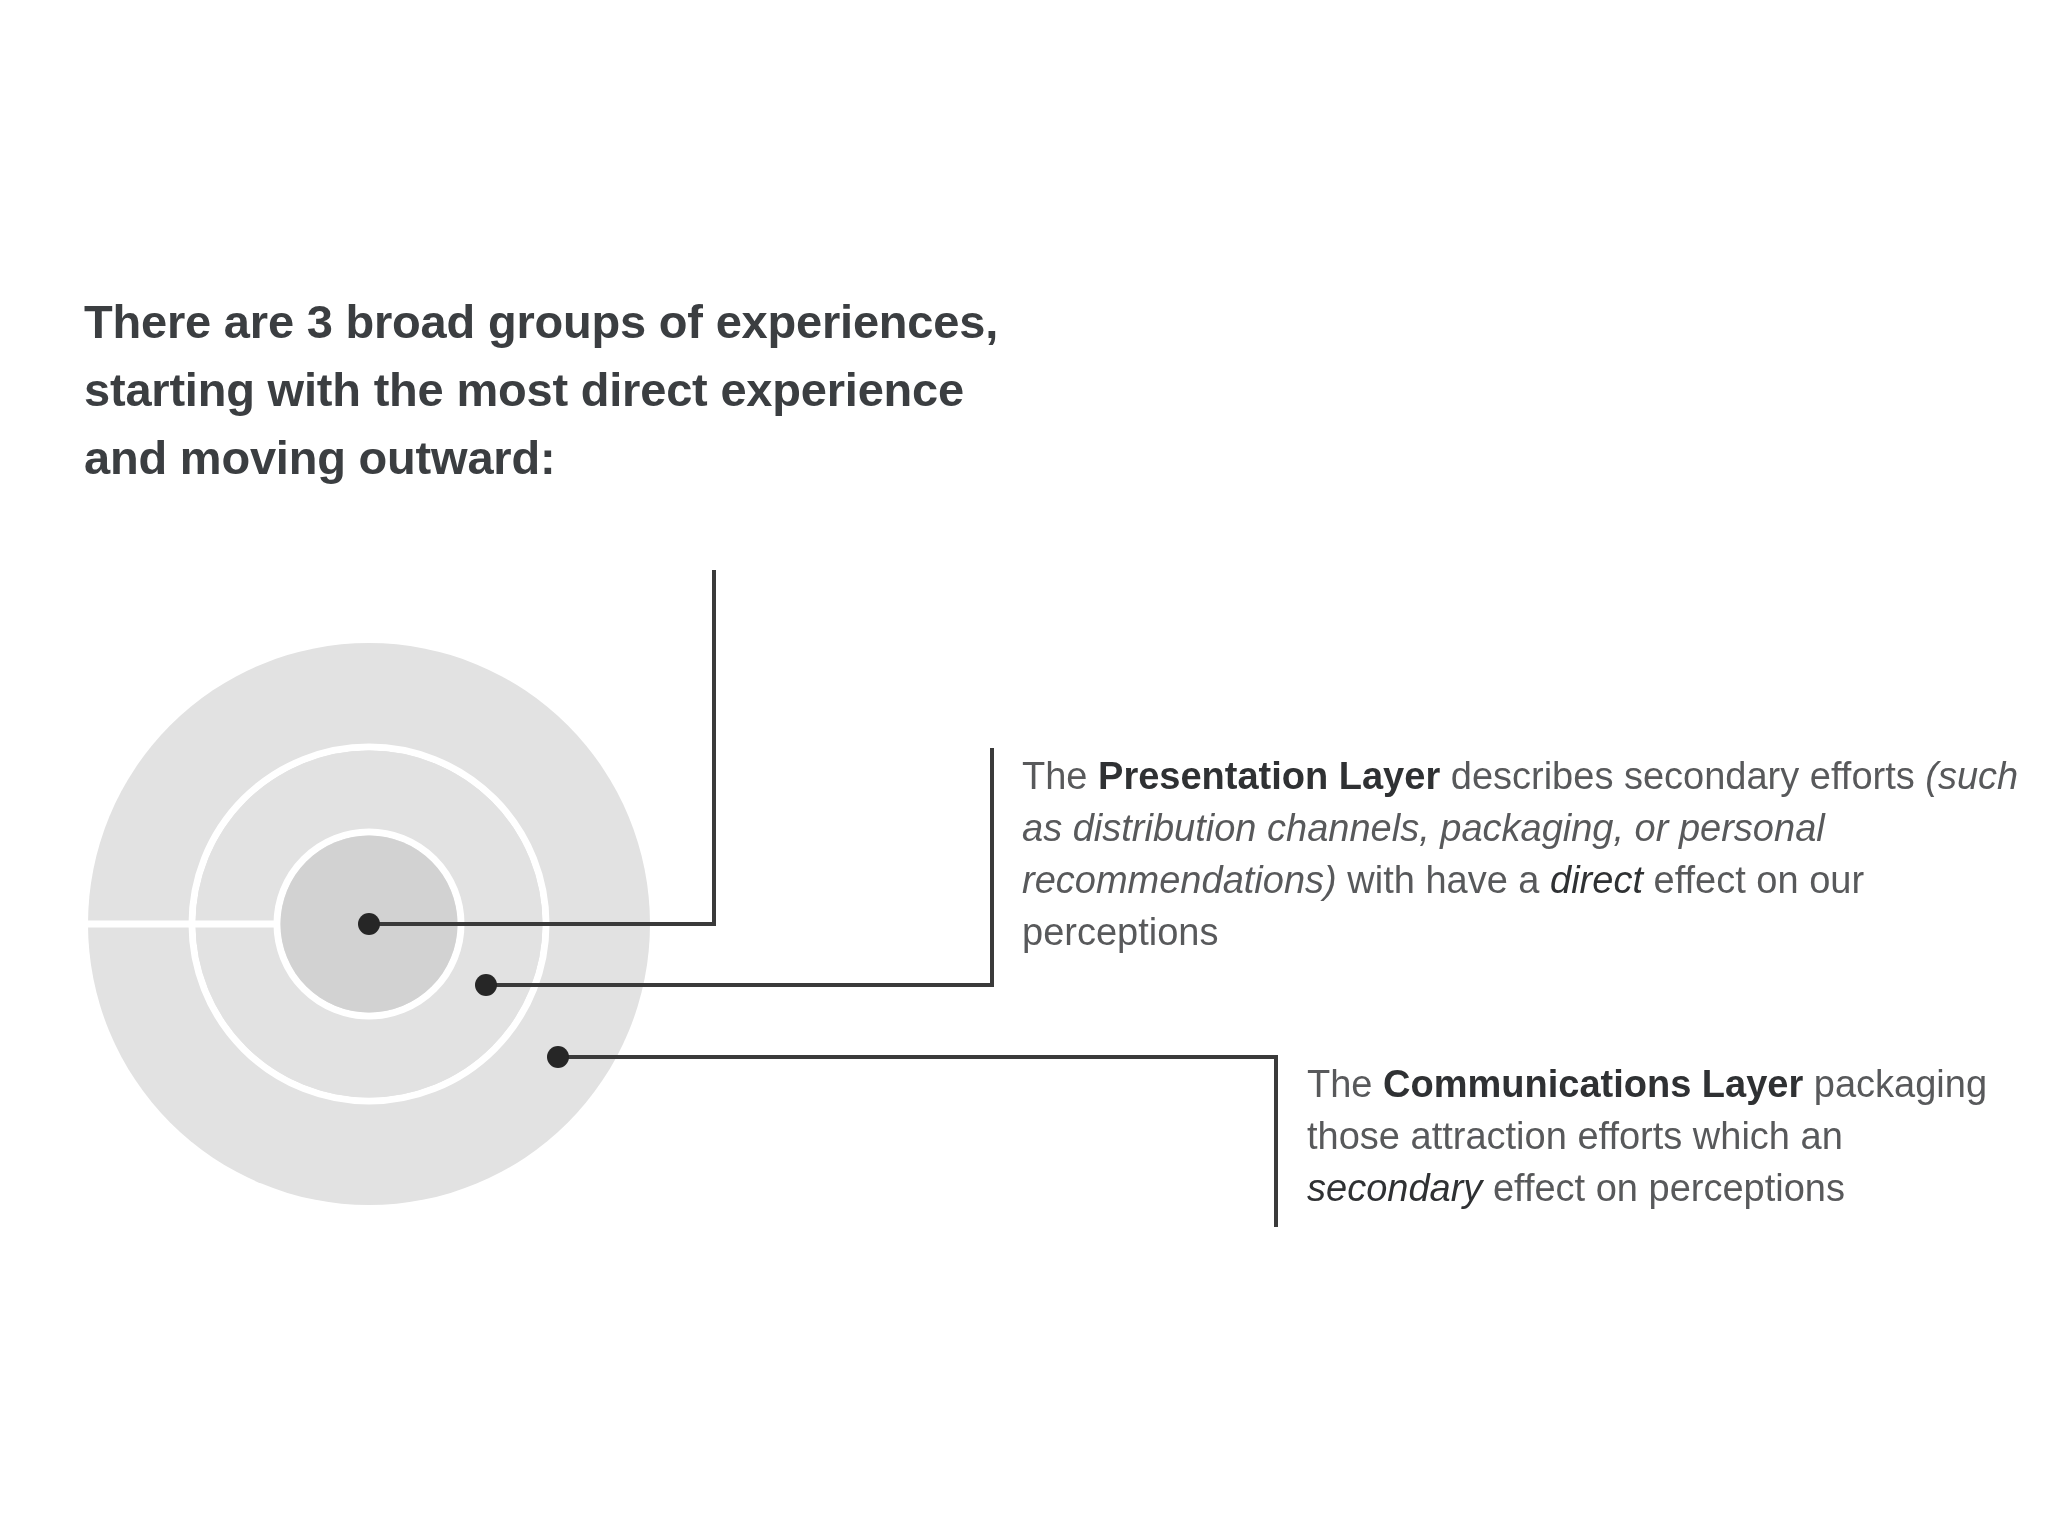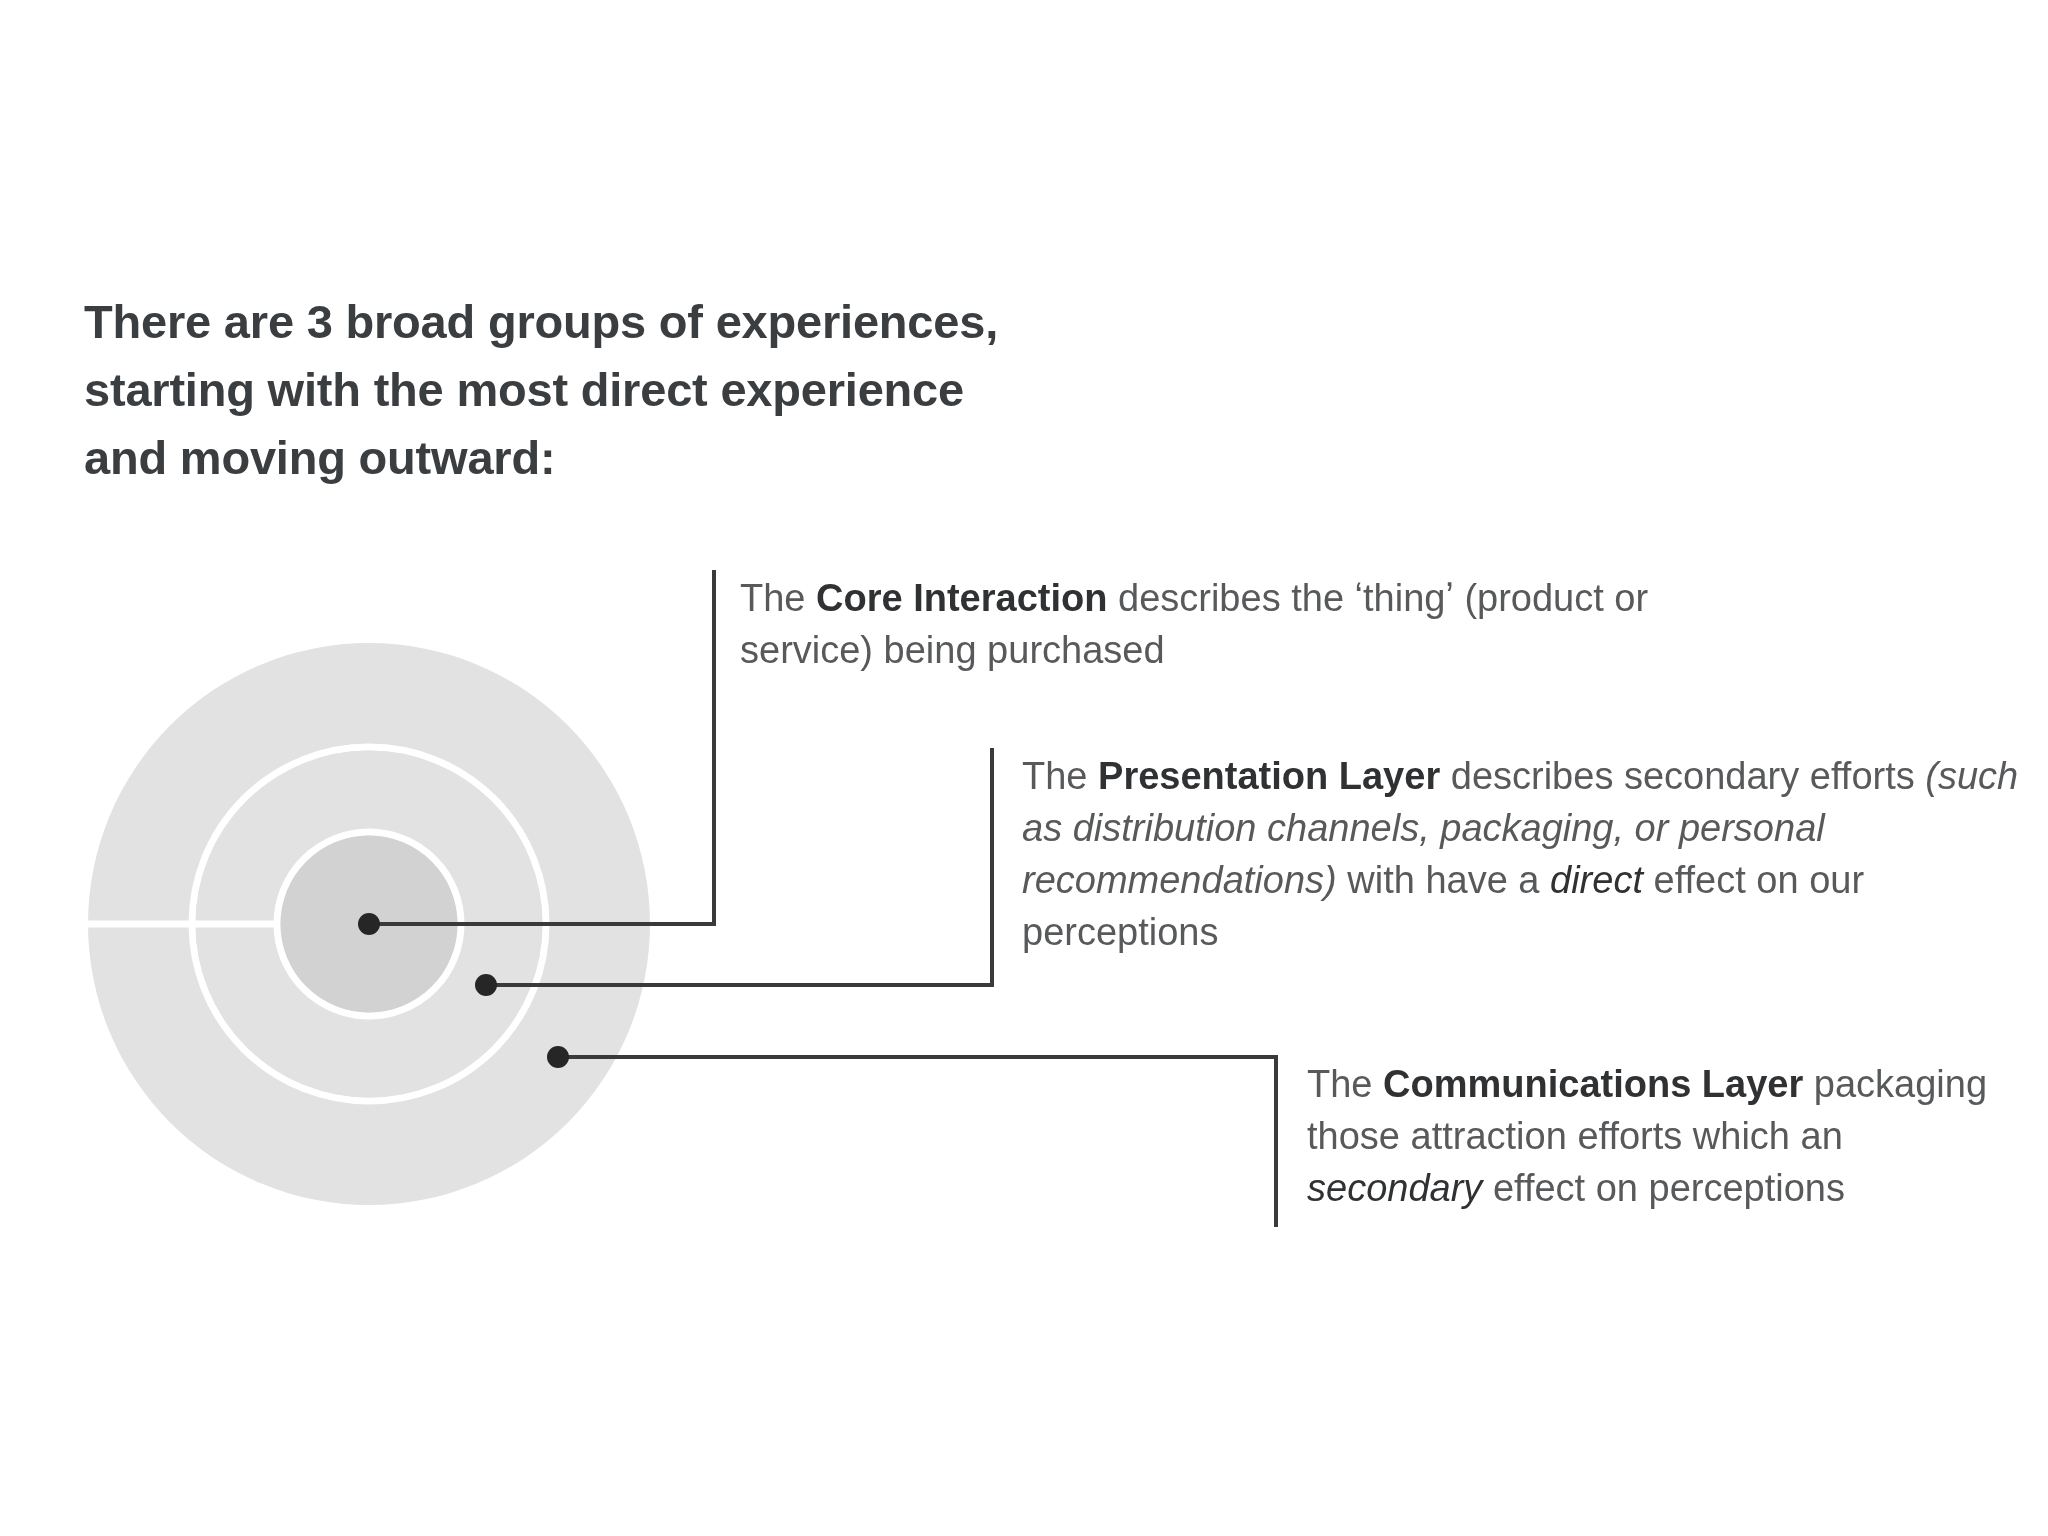--- a/index.html
+++ b/index.html
@@ -129,23 +129,20 @@
     <path d="M 345 924 L 690 924 L 690 570" fill="none" stroke="#3a3a3a" stroke-width="4"></path>
     <circle cx="345" cy="924" r="11" fill="#262626"></circle>
 
     <path d="M 462 985 L 968 985 L 968 748" fill="none" stroke="#3a3a3a" stroke-width="4"></path>
     <circle cx="462" cy="985" r="11" fill="#262626"></circle>
 
     <path d="M 534 1057 L 1252 1057 L 1252 1227" fill="none" stroke="#3a3a3a" stroke-width="4"></path>
     <circle cx="534" cy="1057" r="11" fill="#262626"></circle>
   </svg>
 
-  <div class="callout" id="callout-core">
-    <span>The </span><b>Core Interaction</b><span> describes the ʻthingʼ (product or service) being purchased</span>
-  </div>
 
   <div class="callout" id="callout-presentation">
     <span>The </span><b>Presentation Layer</b><span> describes secondary efforts </span><i>(such as distribution channels, packaging, or personal recommendations)</i><span> with have a </span><b class="i">direct</b><span> effect on our perceptions</span>
   </div>
 
   <div class="callout" id="callout-communications">
     <div><span>The </span><b>Communications Layer</b><span> packaging</span></div>
     <div>those attraction efforts which an</div>
     <div><b class="i">secondary</b><span> effect on perceptions</span></div>
   </div>

